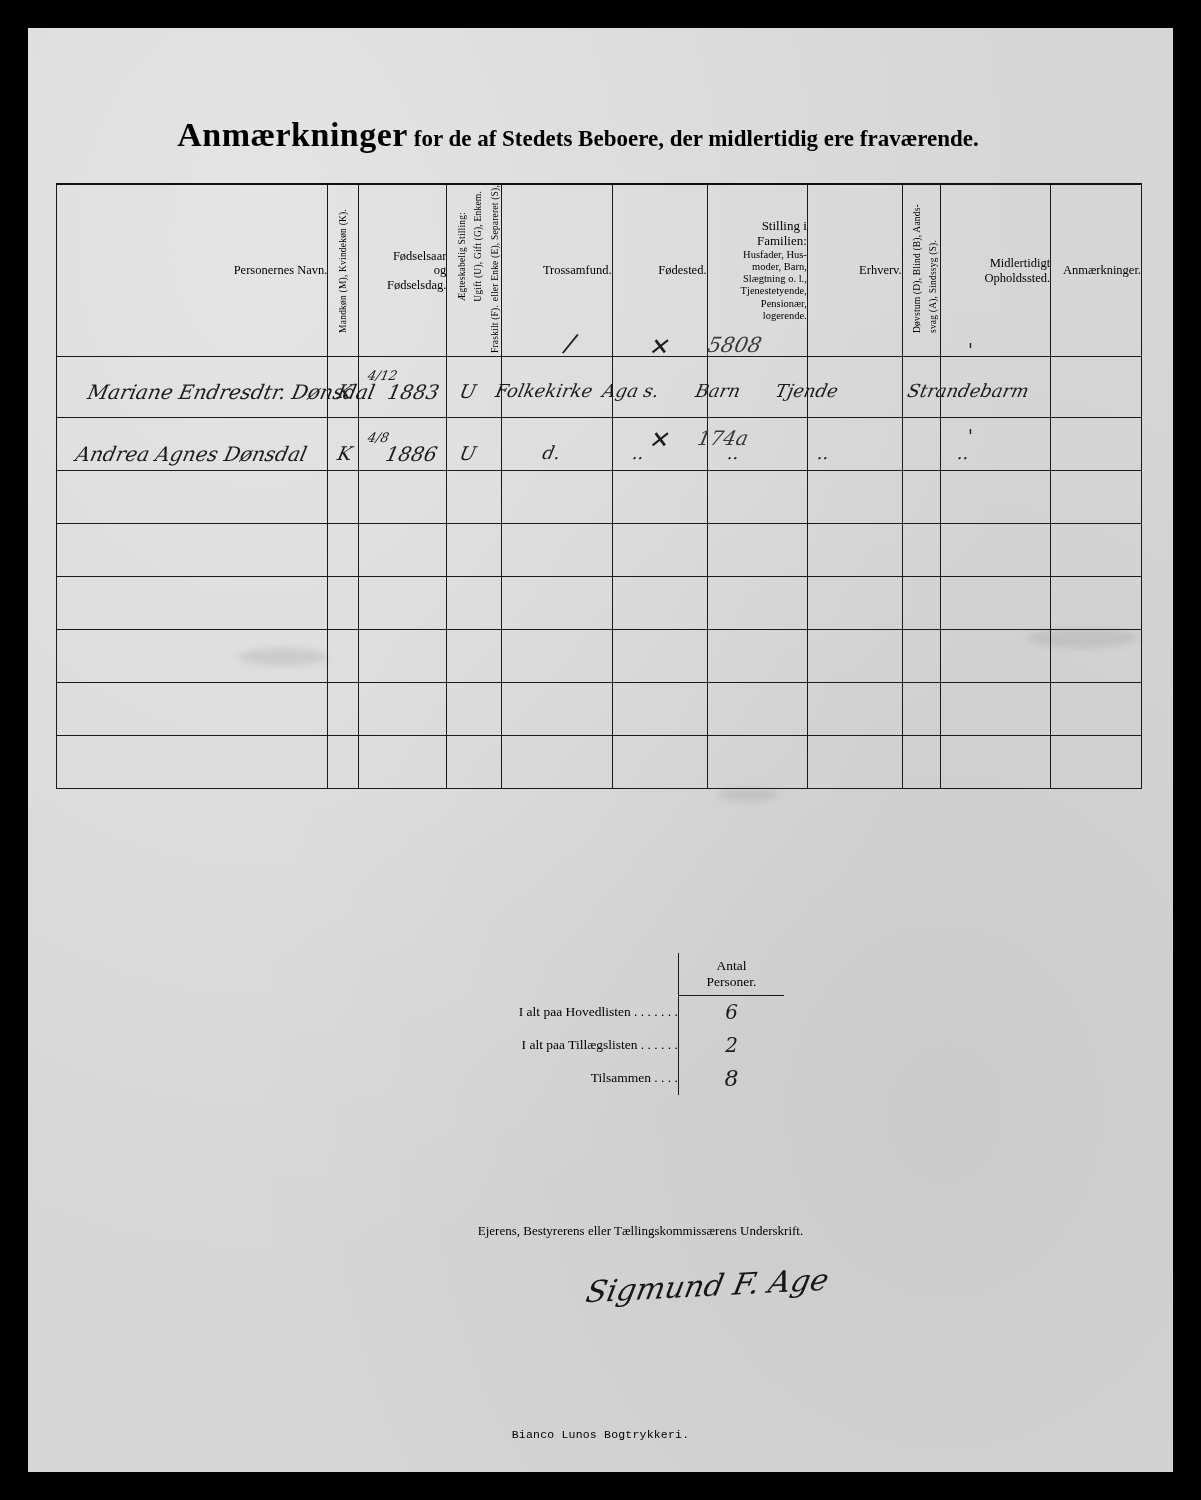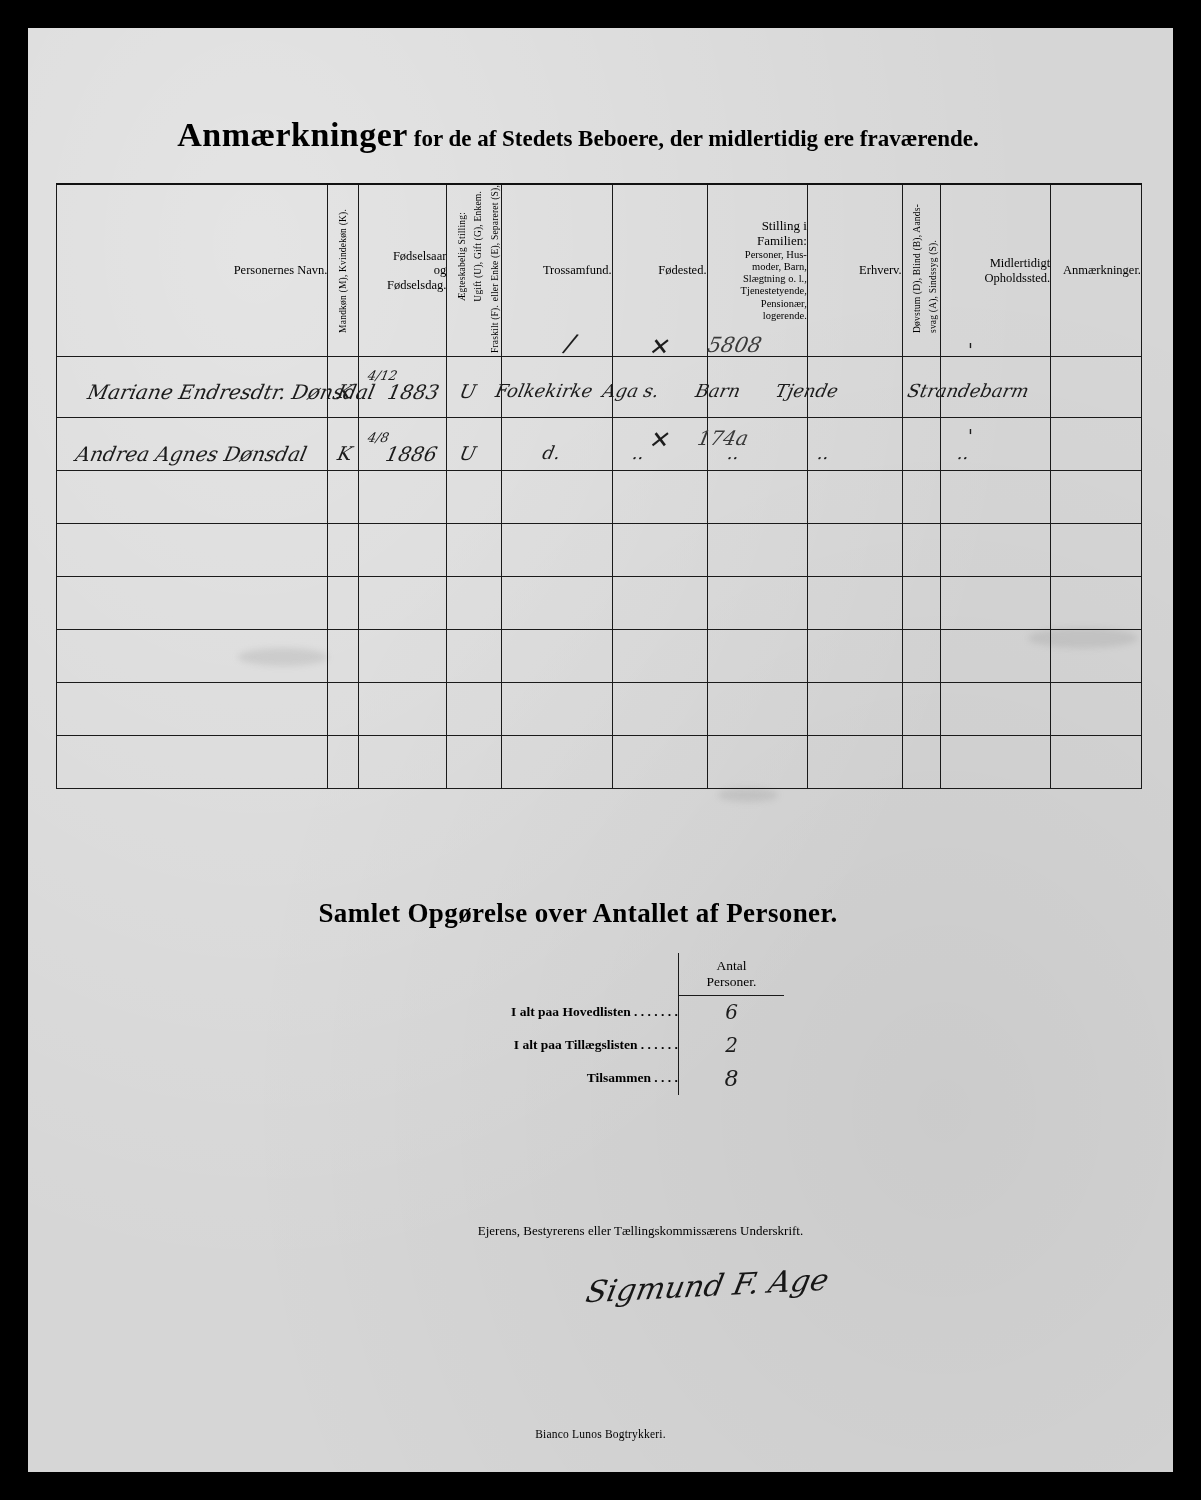--- a/index.html
+++ b/index.html
@@ -19,27 +19,27 @@
   .vert.small{font-size:9.5px;}
   .thead-top{border-top:2px solid #111 !important;}
   .rowline td{height:52px;}
   .rowline.first td{height:60px;}
   .hw{position:absolute;font-family:"DejaVu Serif",serif;font-style:italic;color:#1c1c1c;}
   .hw.cursive{transform:skewX(-12deg);}
   .section-title{position:absolute;left:0;top:870px;width:1100px;text-align:center;font-size:27px;font-weight:bold;letter-spacing:0.4px;}
   table.sum{position:absolute;left:395px;top:925px;border-collapse:collapse;}
   table.sum td{font-size:13.5px;padding:0;}
   .sum-head{width:105px;text-align:center;font-size:12.5px;line-height:1.2;border-left:1px solid #1a1a1a;border-bottom:1px solid #1a1a1a;height:42px;vertical-align:middle;}
-  .sum-lbl{width:255px;text-align:right;padding-right:14px;height:33px;font-weight:bold;}
+  .sum-lbl{width:255px;text-align:right;padding-right:14px;height:33px;}
   .sum-val{width:105px;border-left:1px solid #1a1a1a;text-align:center;}
   .sum-val.last{border-bottom:none;}
   .sum-row-last .sum-val{border-bottom:0;}
   .signline{position:absolute;left:0;top:1195px;width:1145px;text-align:center;font-size:13px;padding-left:40px;}
   .signature{position:absolute;left:560px;top:1240px;font-size:30px;font-family:"DejaVu Serif",serif;font-style:italic;transform:skewX(-14deg) rotate(-3deg);color:#161616;}
-  .footer{position:absolute;left:0;top:1400px;width:1145px;text-align:center;font-size:11.5px;letter-spacing:0.2px;}
+  .footer{position:absolute;left:0;top:1400px;width:1145px;text-align:center;font-size:11.5px;letter-spacing:0.2px;font-family:Liberation Mono, monospace;}
   .smudge{position:absolute;background:rgba(120,120,120,0.18);border-radius:50%;filter:blur(3px);}
 </style>
 </head>
 <body>
 
 <div class="page">
   <div class="paper-noise"></div>
 
   <div class="smudge" style="left:210px;top:620px;width:90px;height:18px;"></div>
   <div class="smudge" style="left:1000px;top:600px;width:110px;height:20px;"></div>
@@ -65,21 +65,21 @@
           <div class="vert small" style="display:inline-block;margin:0 1px;">Ægteskabelig Stilling:</div>
           <div class="vert small" style="display:inline-block;margin:0 1px;">Ugift (U), Gift (G), Enkem.</div>
           <div class="vert small" style="display:inline-block;margin:0 1px;">eller Enke (E), Separeret (S),</div>
           <div class="vert small" style="display:inline-block;margin:0 1px;">Fraskilt (F).</div>
         </th>
         <th class="thead-top" style="width:110px">Trossamfund.</th>
         <th class="thead-top" style="width:95px">Fødested.</th>
         <th class="thead-top" style="width:100px">
           <div style="font-size:13px">Stilling i</div>
           <div style="font-size:13px">Familien:</div>
-          <div style="font-size:10.5px">Personer, Hus-</div>
+          <div style="font-size:10.5px">Husfader, Hus-</div>
           <div style="font-size:10.5px">moder, Barn,</div>
           <div style="font-size:10.5px">Slægtning o. l.,</div>
           <div style="font-size:10.5px">Tjenestetyende,</div>
           <div style="font-size:10.5px">Pensionær,</div>
           <div style="font-size:10.5px">logerende.</div>
         </th>
         <th class="thead-top" style="width:95px">Erhverv.</th>
         <th class="thead-top" style="width:38px">
           <div class="vert small" style="display:inline-block;margin:0 1px;">Døvstum (D), Blind (B), Aands-</div>
           <div class="vert small" style="display:inline-block;margin:0 1px;">svag (A), Sindssyg (S).</div>
@@ -221,21 +221,20 @@
   <div class="hw cursive" style="left:432px;top:414px;font-size:19px;">U</div>
   <div class="hw cursive" style="left:515px;top:414px;font-size:18px;">d.</div>
   <div class="hw cursive" style="left:605px;top:414px;font-size:18px;">..</div>
   <div class="hw cursive" style="left:700px;top:414px;font-size:18px;">..</div>
   <div class="hw cursive" style="left:790px;top:414px;font-size:18px;">..</div>
   <div class="hw cursive" style="left:930px;top:414px;font-size:18px;">..</div>
   <div class="hw cursive" style="left:670px;top:398px;font-size:20px;color:#3a3a3a;">174a</div>
   <div class="hw" style="left:620px;top:398px;font-size:24px;">✕</div>
   <div class="hw" style="left:940px;top:398px;font-size:18px;">'</div>
 
-  <div class="section-title">Samlet Opgørelse over Antallet af Personer.</div>
 
   <table class="sum">
     <tbody>
         <tr>
       <td style="border:none;"></td>
       <td class="sum-head">
         <div>Antal</div>
         <div>Personer.</div>
       </td>
     </tr>

